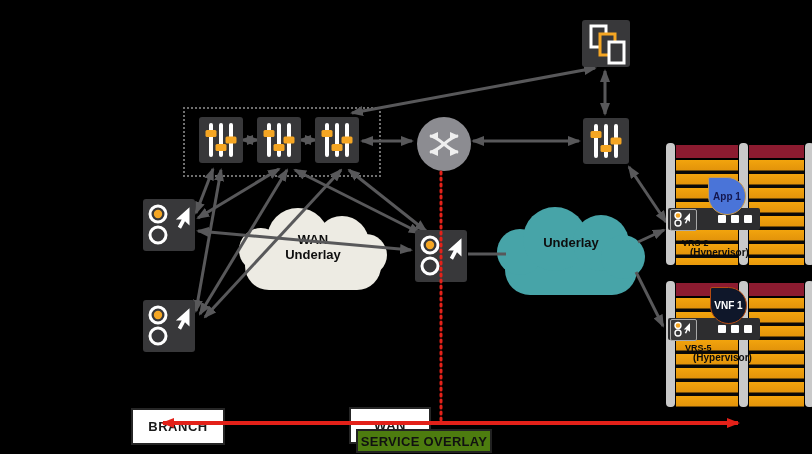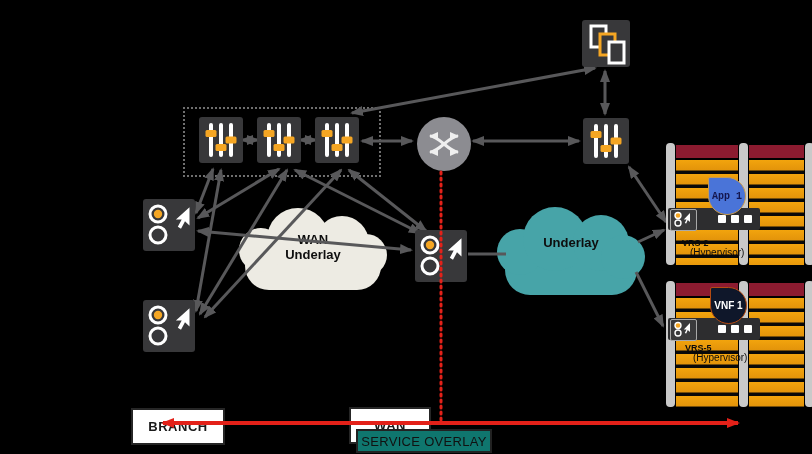--- a/index.html
+++ b/index.html
@@ -12,41 +12,41 @@
   .wires{z-index:3;} .clouds{z-index:2;} .nodes{z-index:4;} .redlayer{z-index:6;pointer-events:none;}
   .dotted-frame{position:absolute;left:183px;top:107px;width:194px;height:66px;
         border:2px dotted #6F6F6F;z-index:2;}
   .cloud{position:absolute;}
   .puff{position:absolute;border-radius:50%;}
   .cloud-text{position:absolute;left:0;width:100%;text-align:center;
         font-weight:bold;font-size:13px;line-height:15px;color:#0e0e0e;z-index:2;}
   .zone-label{position:absolute;background:#fff;border:2px solid #262626;color:#1b1b1b;
         font-weight:600;font-size:13px;display:flex;align-items:center;justify-content:center;
         z-index:5;letter-spacing:.5px;margin-top:35px;}
-  .overlay-label{position:absolute;background:#0f766e;border:2px solid #222;color:#111;
-        font-weight:normal;font-size:13px;display:flex;align-items:center;justify-content:center;
+  .overlay-label{position:absolute;background:#4d7c0f;border:2px solid #222;color:#111;
+        font-weight:bold;font-size:13px;display:flex;align-items:center;justify-content:center;
         z-index:7;letter-spacing:.3px;}
   
   .rack{position:absolute;width:160px;z-index:4;}
   .rack-col{position:absolute;top:2px;}
   .rack-col .cap{height:13px;background:#8C1B30;margin-bottom:2px;}
   .rack-col .slats{background:repeating-linear-gradient(to bottom,
         #F2A40D 0px,#E3940A 10px,#090909 11px,#090909 14px);}
   .rail{position:absolute;top:0;width:9px;background:#C9C9C9;border-radius:4px;z-index:3;}
   .srv-bar{position:absolute;background:#2D2D2F;border-radius:2px;z-index:4;
         display:flex;align-items:center;}
   .mini-nsg{position:absolute;left:2px;top:1px;width:25px;height:20px;background:#3A3A3C;
         border:1px solid #A9A9A9;border-radius:2px;}
   .led{position:absolute;width:8px;height:8px;background:#fff;border-radius:1px;top:7px;}
   .drop{position:absolute;border-radius:2px 50% 50% 50%;display:flex;align-items:center;
         justify-content:center;font-weight:bold;font-size:10px;z-index:5;}
   .drop.app{background:#4A74D8;border:1px solid #C89B50;color:#14164E;}
   .drop.vnf{background:#0f172a;border:1px solid #B44A12;color:#fff;}
   .hv{position:absolute;color:#0B0B0B;font-weight:bold;z-index:5;line-height:10px;}
-  .hv .l1{font-size:9px;} .hv .l2{font-size:10px;font-weight:400;padding-left:8px;}
+  .hv .l1{font-size:9px;} .hv .l2{font-size:10px;font-weight:700;padding-left:8px;}
 </style>
 </head>
 <body>
 
 <div id="stage">
 
   <div class="clouds abs" style="left:0;top:0;width:812px;height:454px;">
     <div class="cloud" style="left:237px;top:206px;width:152px;height:90px;">
       <div class="puff" style="left:8px;top:36px;width:136px;height:48px;border-radius:24px;background:#EDEBE3;"></div>
       <div class="puff" style="left:2px;top:22px;width:44px;height:44px;background:#EDEBE3;"></div>
@@ -199,21 +199,21 @@
         <div class="cap"></div>
           <div class="slats" style="height:105px;"></div>
       </div>
       <div class="rack-col" style="left:89px;width:55px;">
         <div class="cap"></div>
           <div class="slats" style="height:105px;"></div>
       </div>
       <div class="rail" style="left:6px;height:122px;"></div>
       <div class="rail" style="left:79px;height:122px;"></div>
       <div class="rail" style="left:145px;height:122px;"></div>
-      <div class="drop app" style="left:48px;top:34px;width:36px;height:36px;font-family:Liberation Mono, monospace;">
+      <div class="drop app" style="left:48px;top:34px;width:36px;height:36px;">
         <span>App 1</span>
       </div>
       <div class="srv-bar" style="left:8px;top:65px;width:92px;height:22px;">
         <div class="mini-nsg">
           <svg width="25" height="18">
             <circle cx="7" cy="5.5" r="3" fill="#F5A623" stroke="#fff" stroke-width="1.4"></circle>
             <circle cx="7" cy="13" r="3" fill="none" stroke="#fff" stroke-width="1.4"></circle>
             <polygon points="19,3 19,12 16.8,10 15.2,13.6 13.8,12.9 15.5,9.4 12.8,9.4" fill="#fff"></polygon>
           </svg>
         </div>

